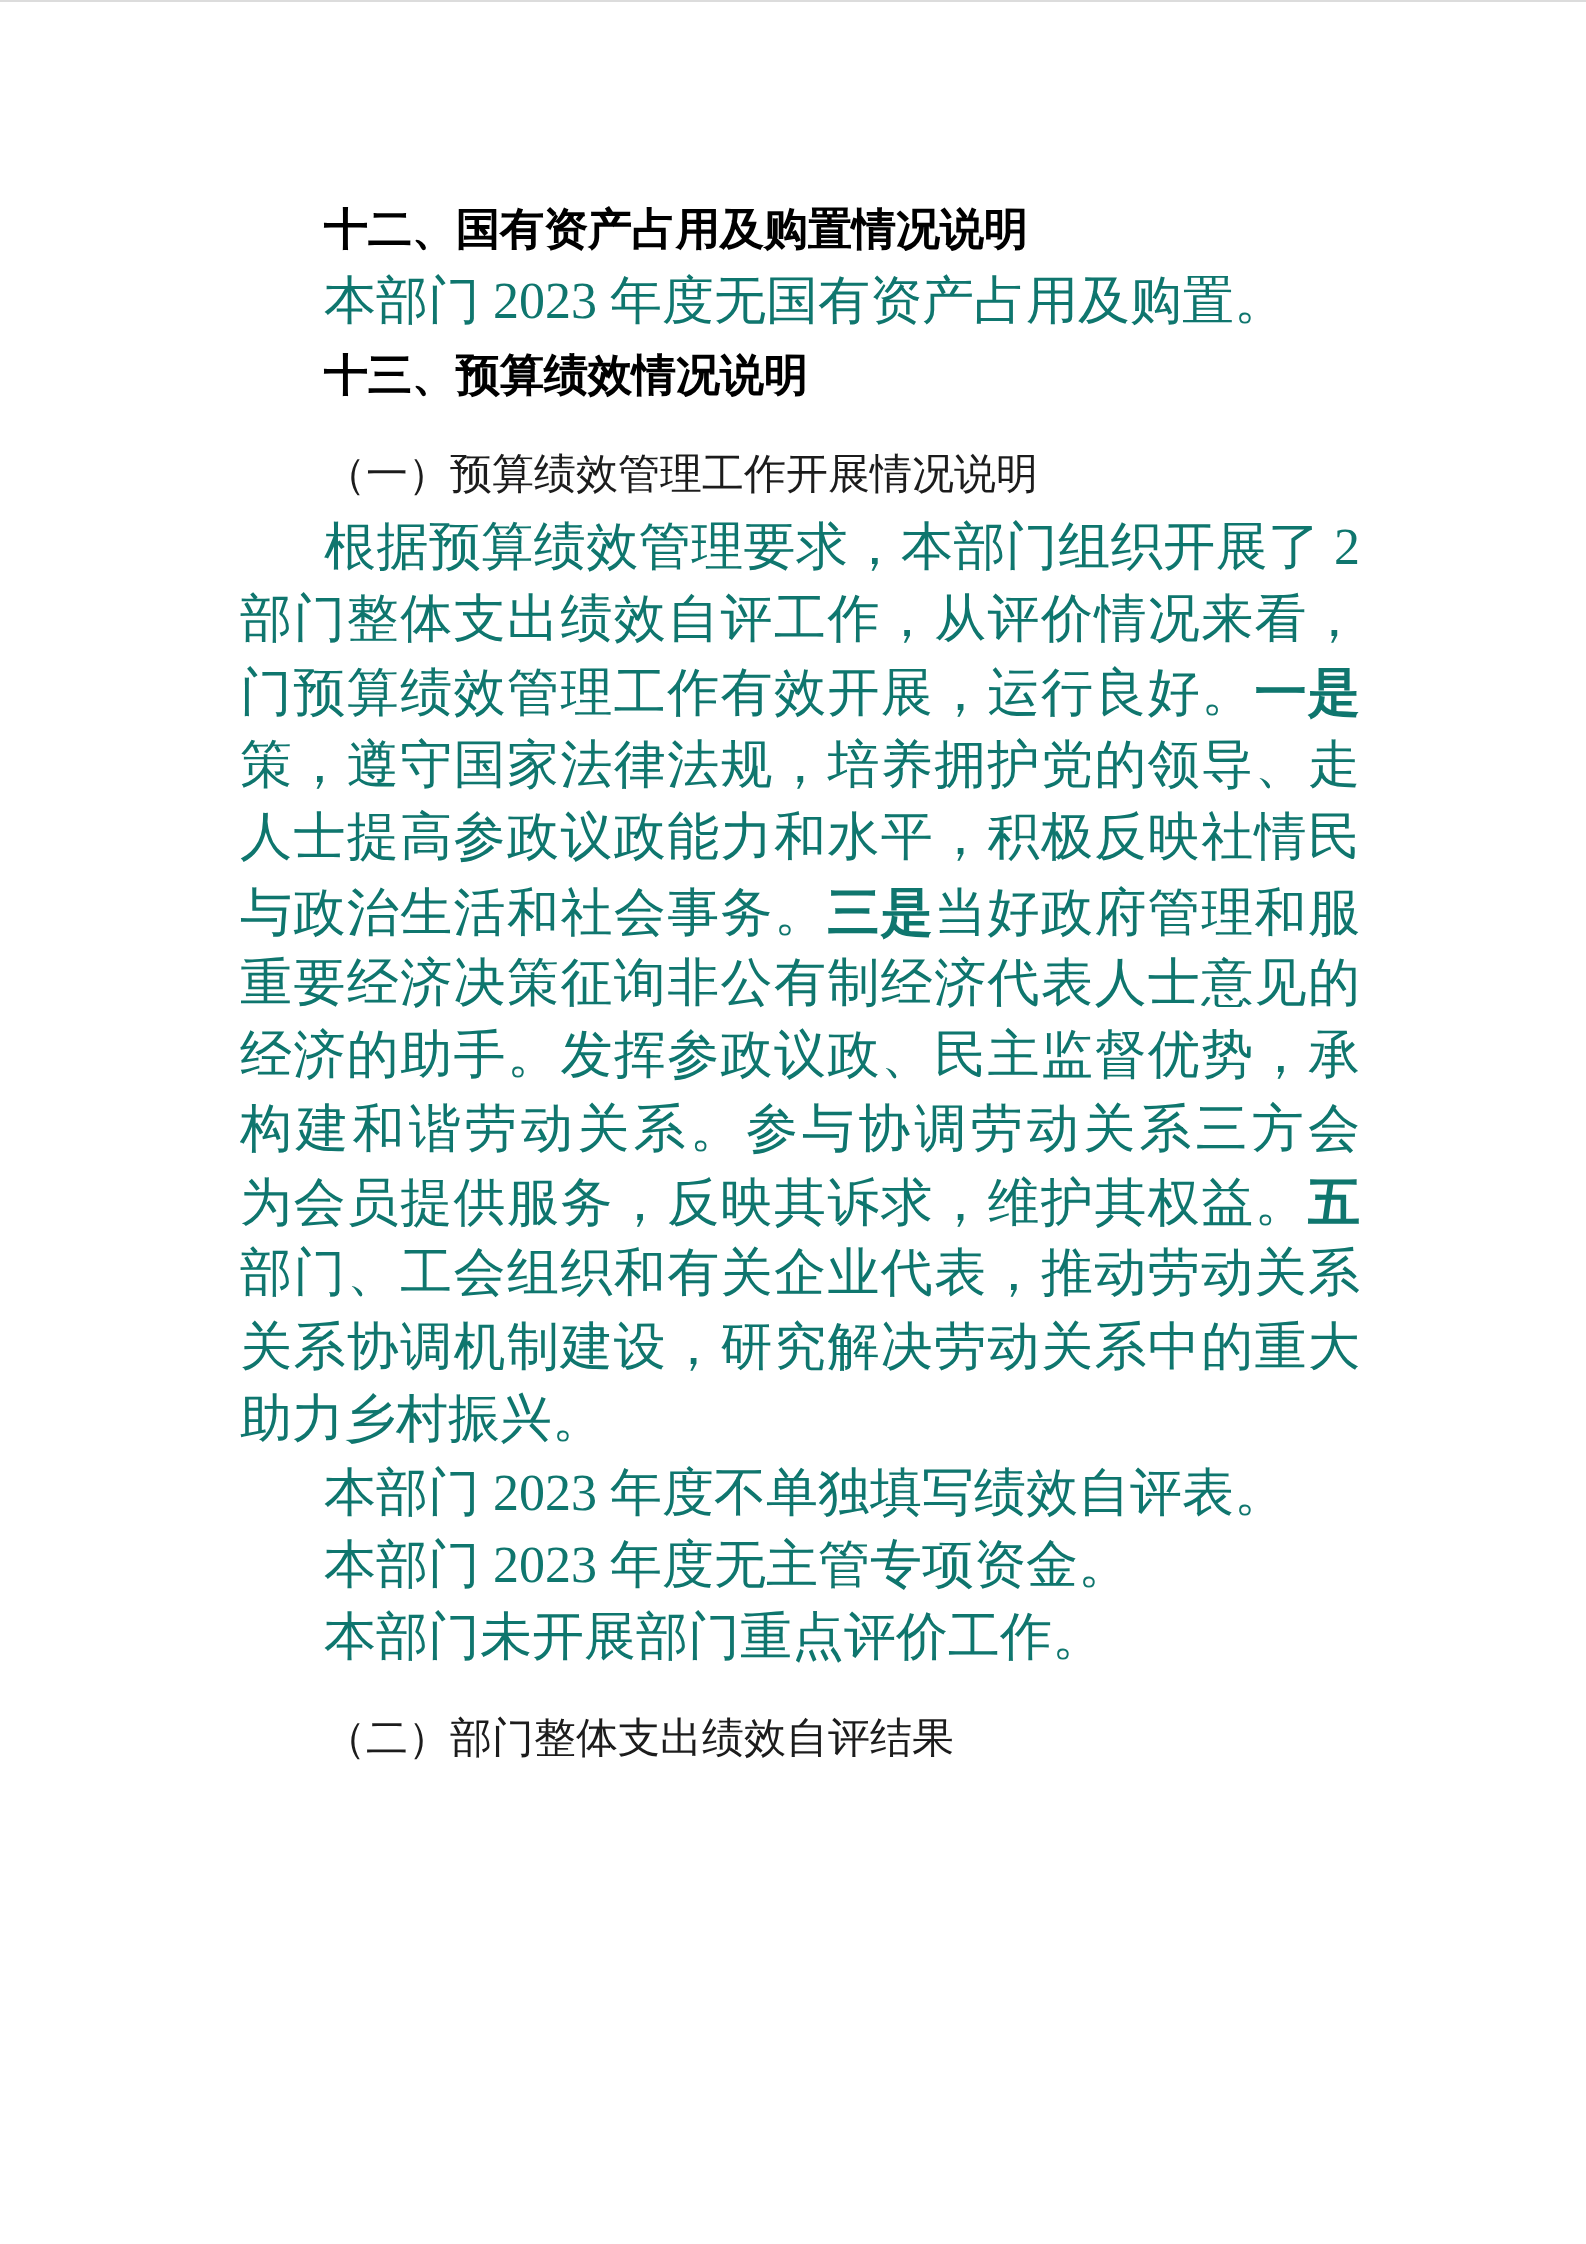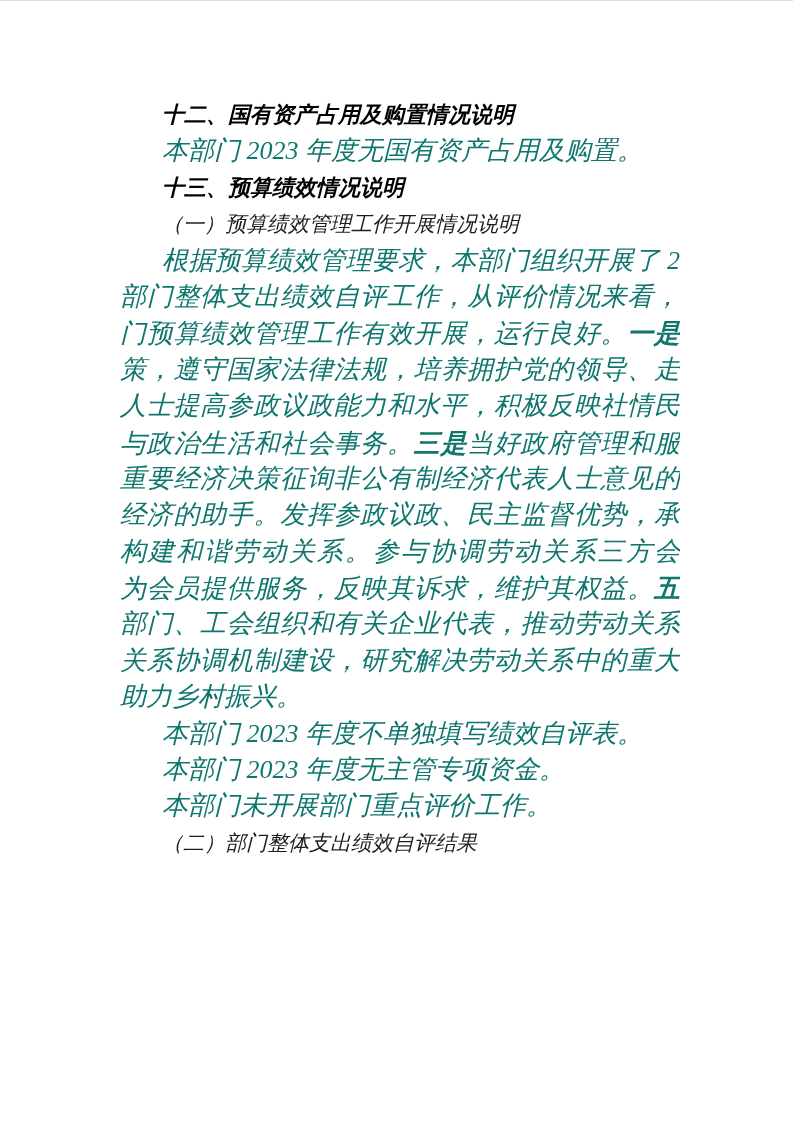--- a/index.html
+++ b/index.html
@@ -7,21 +7,20 @@
     padding: 0;
     background: #ffffff;
   }
   .page {
     position: relative;
     width: 793px;
     height: 1122px;
     background: #ffffff;
     overflow: hidden;
     font-family: "Liberation Serif", "DejaVu Serif", serif;
-    font-style: italic;
   }
   .page-top-edge {
     position: absolute;
     top: 0;
     left: 0;
     width: 100%;
     height: 1px;
     background: #dcdcdc;
   }
   .text-block {
@@ -50,20 +49,21 @@
   }
   .line.heading {
     font-family: "Liberation Sans", "DejaVu Sans", sans-serif;
     font-weight: 700;
     font-size: 22px;
     color: #000000;
   }
   .line.kai {
     font-size: 21px;
     color: #1c1c1c;
+    margin-top: 13px;
   }
   .run {
     font-weight: inherit;
   }
   .run-bold {
     font-weight: 700;
     font-family: "Liberation Sans", "DejaVu Sans", sans-serif;
   }
 </style>
 </head>

